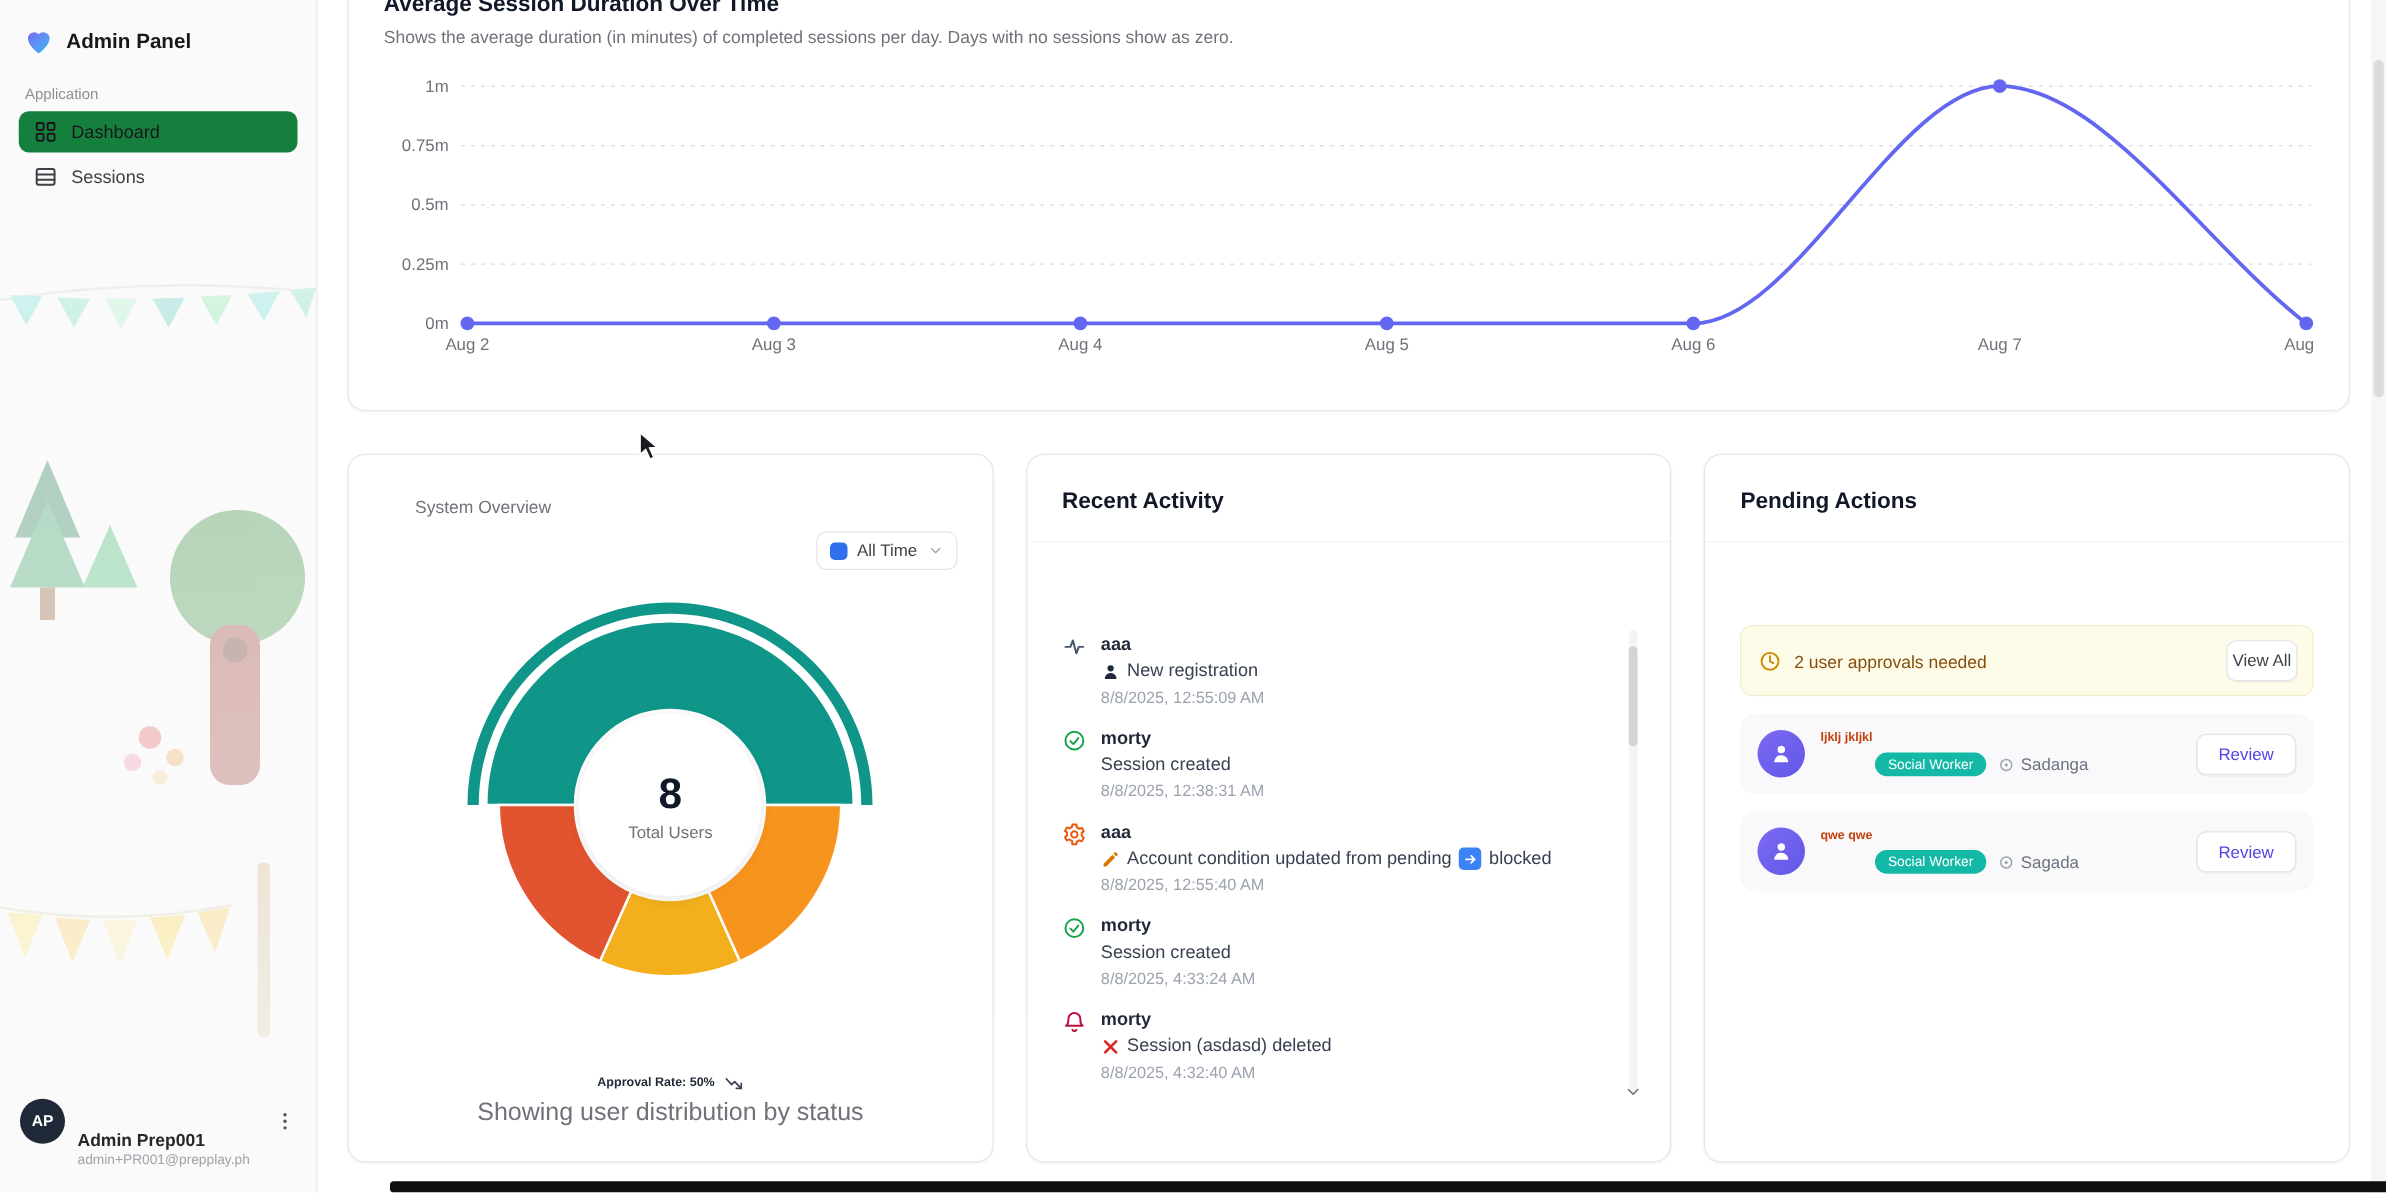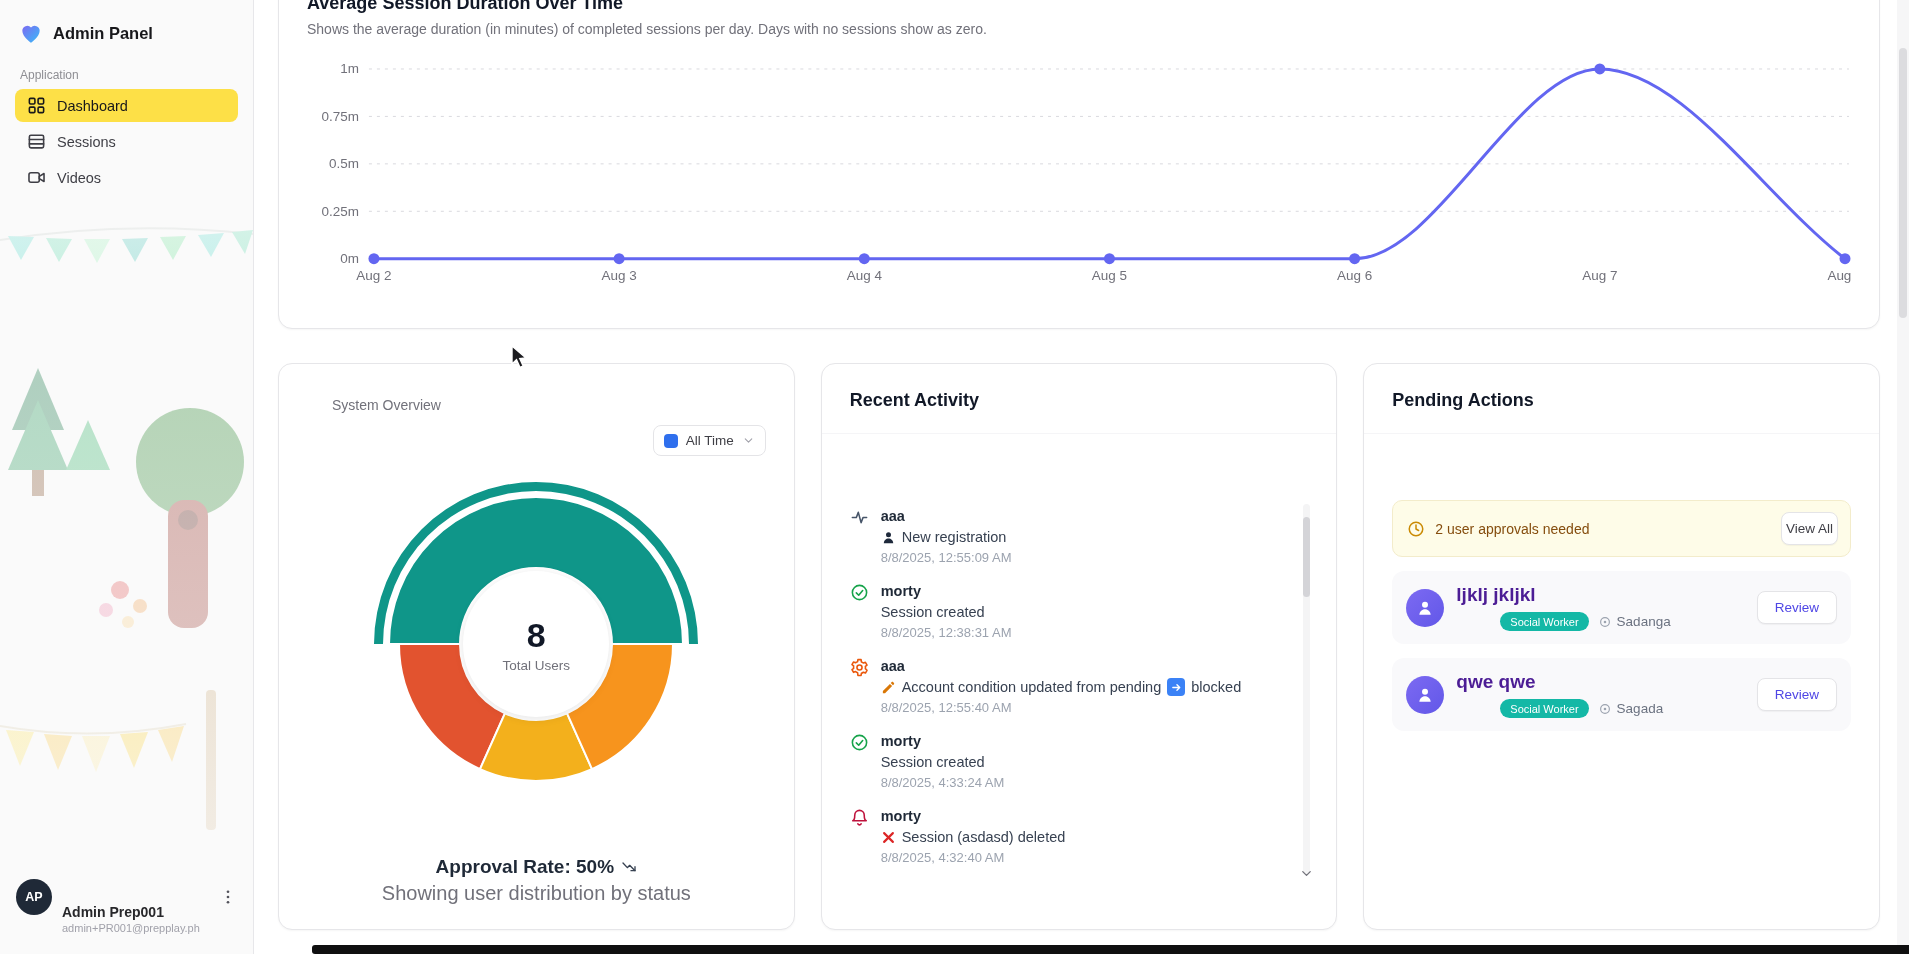--- a/index.html
+++ b/index.html
@@ -15,21 +15,21 @@
   .sidebar-bg{position:absolute;inset:0;opacity:.5;pointer-events:none;}
   .sidebar-overlay{position:absolute;inset:0;pointer-events:none;
       background:linear-gradient(180deg,rgba(250,250,250,.97) 0%,rgba(250,250,250,.78) 16%,
                  rgba(250,250,250,.28) 40%,rgba(250,250,250,.42) 68%,rgba(250,250,250,.82) 100%);}
   .sidebar-inner{position:relative;height:100%;z-index:2;}
   .sb-header{display:flex;align-items:center;gap:9px;padding:20px 18px 12px;}
   .sb-title{font-size:16.5px;font-weight:bold;color:#18181b;}
   .sb-section{font-size:12px;color:#8e8e93;margin:10px 20px 7px;}
   .nav-item{display:flex;align-items:center;gap:11px;margin:3px 15px;padding:7px 12px;
             border-radius:8px;font-size:14.5px;color:#3f3f46;cursor:pointer;}
-  .nav-item.active{background:#fde047;color:#18181b;font-weight:500;}
+  .nav-item.active{background:#15803d;color:#18181b;font-weight:500;}
   .nav-item .icon{color:#52525b;}
   .sb-footer{position:absolute;left:0;right:0;bottom:10px;display:flex;align-items:center;
              gap:10px;padding:10px 16px;cursor:pointer;}
   .avatar{width:36px;height:36px;border-radius:50%;background:#1f2937;color:#fff;font-size:12.5px;
           font-weight:bold;display:flex;align-items:center;justify-content:center;}
   .sb-user{flex:1;min-width:0;margin-top:44px;}
   .sb-user-name{font-size:14px;font-weight:600;color:#27272a;}
   .sb-user-email{font-size:11px;color:#a1a1aa;margin-top:2px;white-space:nowrap;}
   .kebab{color:#52525b;}
 
@@ -53,21 +53,21 @@
   .select{display:inline-flex;align-items:center;gap:8px;height:31px;padding:0 10px;
           border:1px solid #e4e4e7;border-radius:8px;font-size:13.5px;color:#3f3f46;background:#fff;cursor:pointer;box-sizing:border-box;}
   .swatch{width:14px;height:14px;border-radius:4px;background:#2f6fed;}
   .donut-wrap{position:relative;width:340px;margin:22px auto 0;}
   .donut-center{position:absolute;left:50%;top:166px;transform:translate(-50%,-50%);width:146px;height:146px;
                 border-radius:50%;background:#fff;box-shadow:0 2px 10px rgba(0,0,0,.10);
                 display:flex;flex-direction:column;align-items:center;justify-content:center;}
   .donut-total{font-size:34px;font-weight:bold;color:#111827;}
   .donut-total-label{font-size:13.5px;color:#71717a;margin-top:3px;}
   .qs-footer{margin-top:48px;text-align:center;}
-  .qs-footer-primary{display:inline-flex;align-items:center;gap:7px;font-size:19px;font-weight:600;color:#1f2937;}
+  .qs-footer-primary{display:inline-flex;align-items:center;gap:7px;font-size:10px;font-weight:600;color:#1f2937;}
   .qs-footer-secondary{font-size:20px;color:#71717a;margin-top:4px;}
 
   
   .card-head{padding:26px 28px 22px;border-bottom:1px solid #f5f5f7;}
   .activity-list{padding:73px 48px 0 28px;}
   .activity-item{display:flex;gap:12px;margin-bottom:16px;}
   .activity-item .lead{margin-top:1px;}
   .act-user{font-size:14.5px;font-weight:600;color:#1f2937;line-height:18px;}
   .act-line{display:flex;align-items:center;gap:6px;margin-top:2px;font-size:14.5px;color:#374151;line-height:20px;}
   .arrow-chip{display:inline-flex;align-items:center;justify-content:center;width:18px;height:18px;
@@ -82,21 +82,21 @@
           border-radius:10px;padding:11px 12px 11px 14px;box-sizing:border-box;}
   .banner-text{flex:1;font-size:14px;color:#854d0e;}
   .btn{background:#fff;border:1px solid #e4e4e7;border-radius:8px;font-size:13.5px;
        font-family:"Liberation Sans",sans-serif;cursor:pointer;box-shadow:0 1px 1px rgba(0,0,0,.04);}
   .view-all-btn{padding:8px 4px;color:#3f3f46;font-weight:500;}
   .pending-item{display:flex;align-items:center;gap:12px;background:#f9f9fb;border-radius:12px;
                 padding:13px 14px;margin-top:14px;}
   .p-avatar{width:38px;height:38px;border-radius:50%;background:linear-gradient(135deg,#7c6af2,#6257e8);
             color:#fff;display:flex;align-items:center;justify-content:center;}
   .p-mid{flex:1;min-width:0;}
-  .p-name{font-size:19px;font-weight:600;color:#4c1d95;}
+  .p-name{font-size:10px;font-weight:600;color:#c2410c;}
   .p-meta{display:flex;align-items:center;gap:9px;margin-top:6px;}
   .badge{background:#14b8a6;color:#fff;font-size:11px;font-weight:normal;padding:3.5px 10px;border-radius:999px;margin-left:44px;}
   .p-loc{display:inline-flex;align-items:center;gap:5px;font-size:13.5px;color:#6b7280;}
   .review-btn{padding:8px 17px;color:#4f46e5;font-weight:500;}
 
   
   .bottom-bar{position:absolute;left:312px;right:0;bottom:0;height:9px;background:#0f0f10;
               border-radius:3px 0 0 3px;z-index:40;}
   .right-scrollbar{position:absolute;right:0;top:0;bottom:0;width:12px;background:#f6f6f7;z-index:30;}
   .right-thumb{position:absolute;right:2px;top:48px;width:8px;height:270px;border-radius:4px;background:#dcdcdf;cursor:pointer;}
@@ -166,29 +166,20 @@
         </div>
         <div class="nav-item">
           <span class="icon" style="width:19px;height:19px;color:currentColor">
             <svg viewBox="0 0 24 24" fill="none" stroke="currentColor" stroke-width="2" stroke-linecap="round" stroke-linejoin="round">
               <rect x="3" y="4" width="18" height="16" rx="2"></rect>
               <path d="M3 9.5h18M3 15h18"></path>
             </svg>
           </span>
           <span>Sessions</span>
         </div>
-        <div class="nav-item">
-          <span class="icon" style="width:19px;height:19px;color:currentColor">
-            <svg viewBox="0 0 24 24" fill="none" stroke="currentColor" stroke-width="2" stroke-linecap="round" stroke-linejoin="round">
-              <rect x="2.5" y="6" width="13" height="12" rx="2.5"></rect>
-              <path d="M15.5 10.5l6-3.5v10l-6-3.5z"></path>
-            </svg>
-          </span>
-          <span>Videos</span>
-        </div>
       </nav>
     <div class="sb-footer">
       <div class="avatar">AP</div>
       <div class="sb-user">
         <div class="sb-user-name">Admin Prep001</div>
         <div class="sb-user-email">admin+PR001@prepplay.ph</div>
       </div>
       <span class="icon kebab" style="width:18px;height:18px;">
         <svg viewBox="0 0 24 24" fill="currentColor">
             <circle cx="12" cy="5" r="1.8"></circle>

